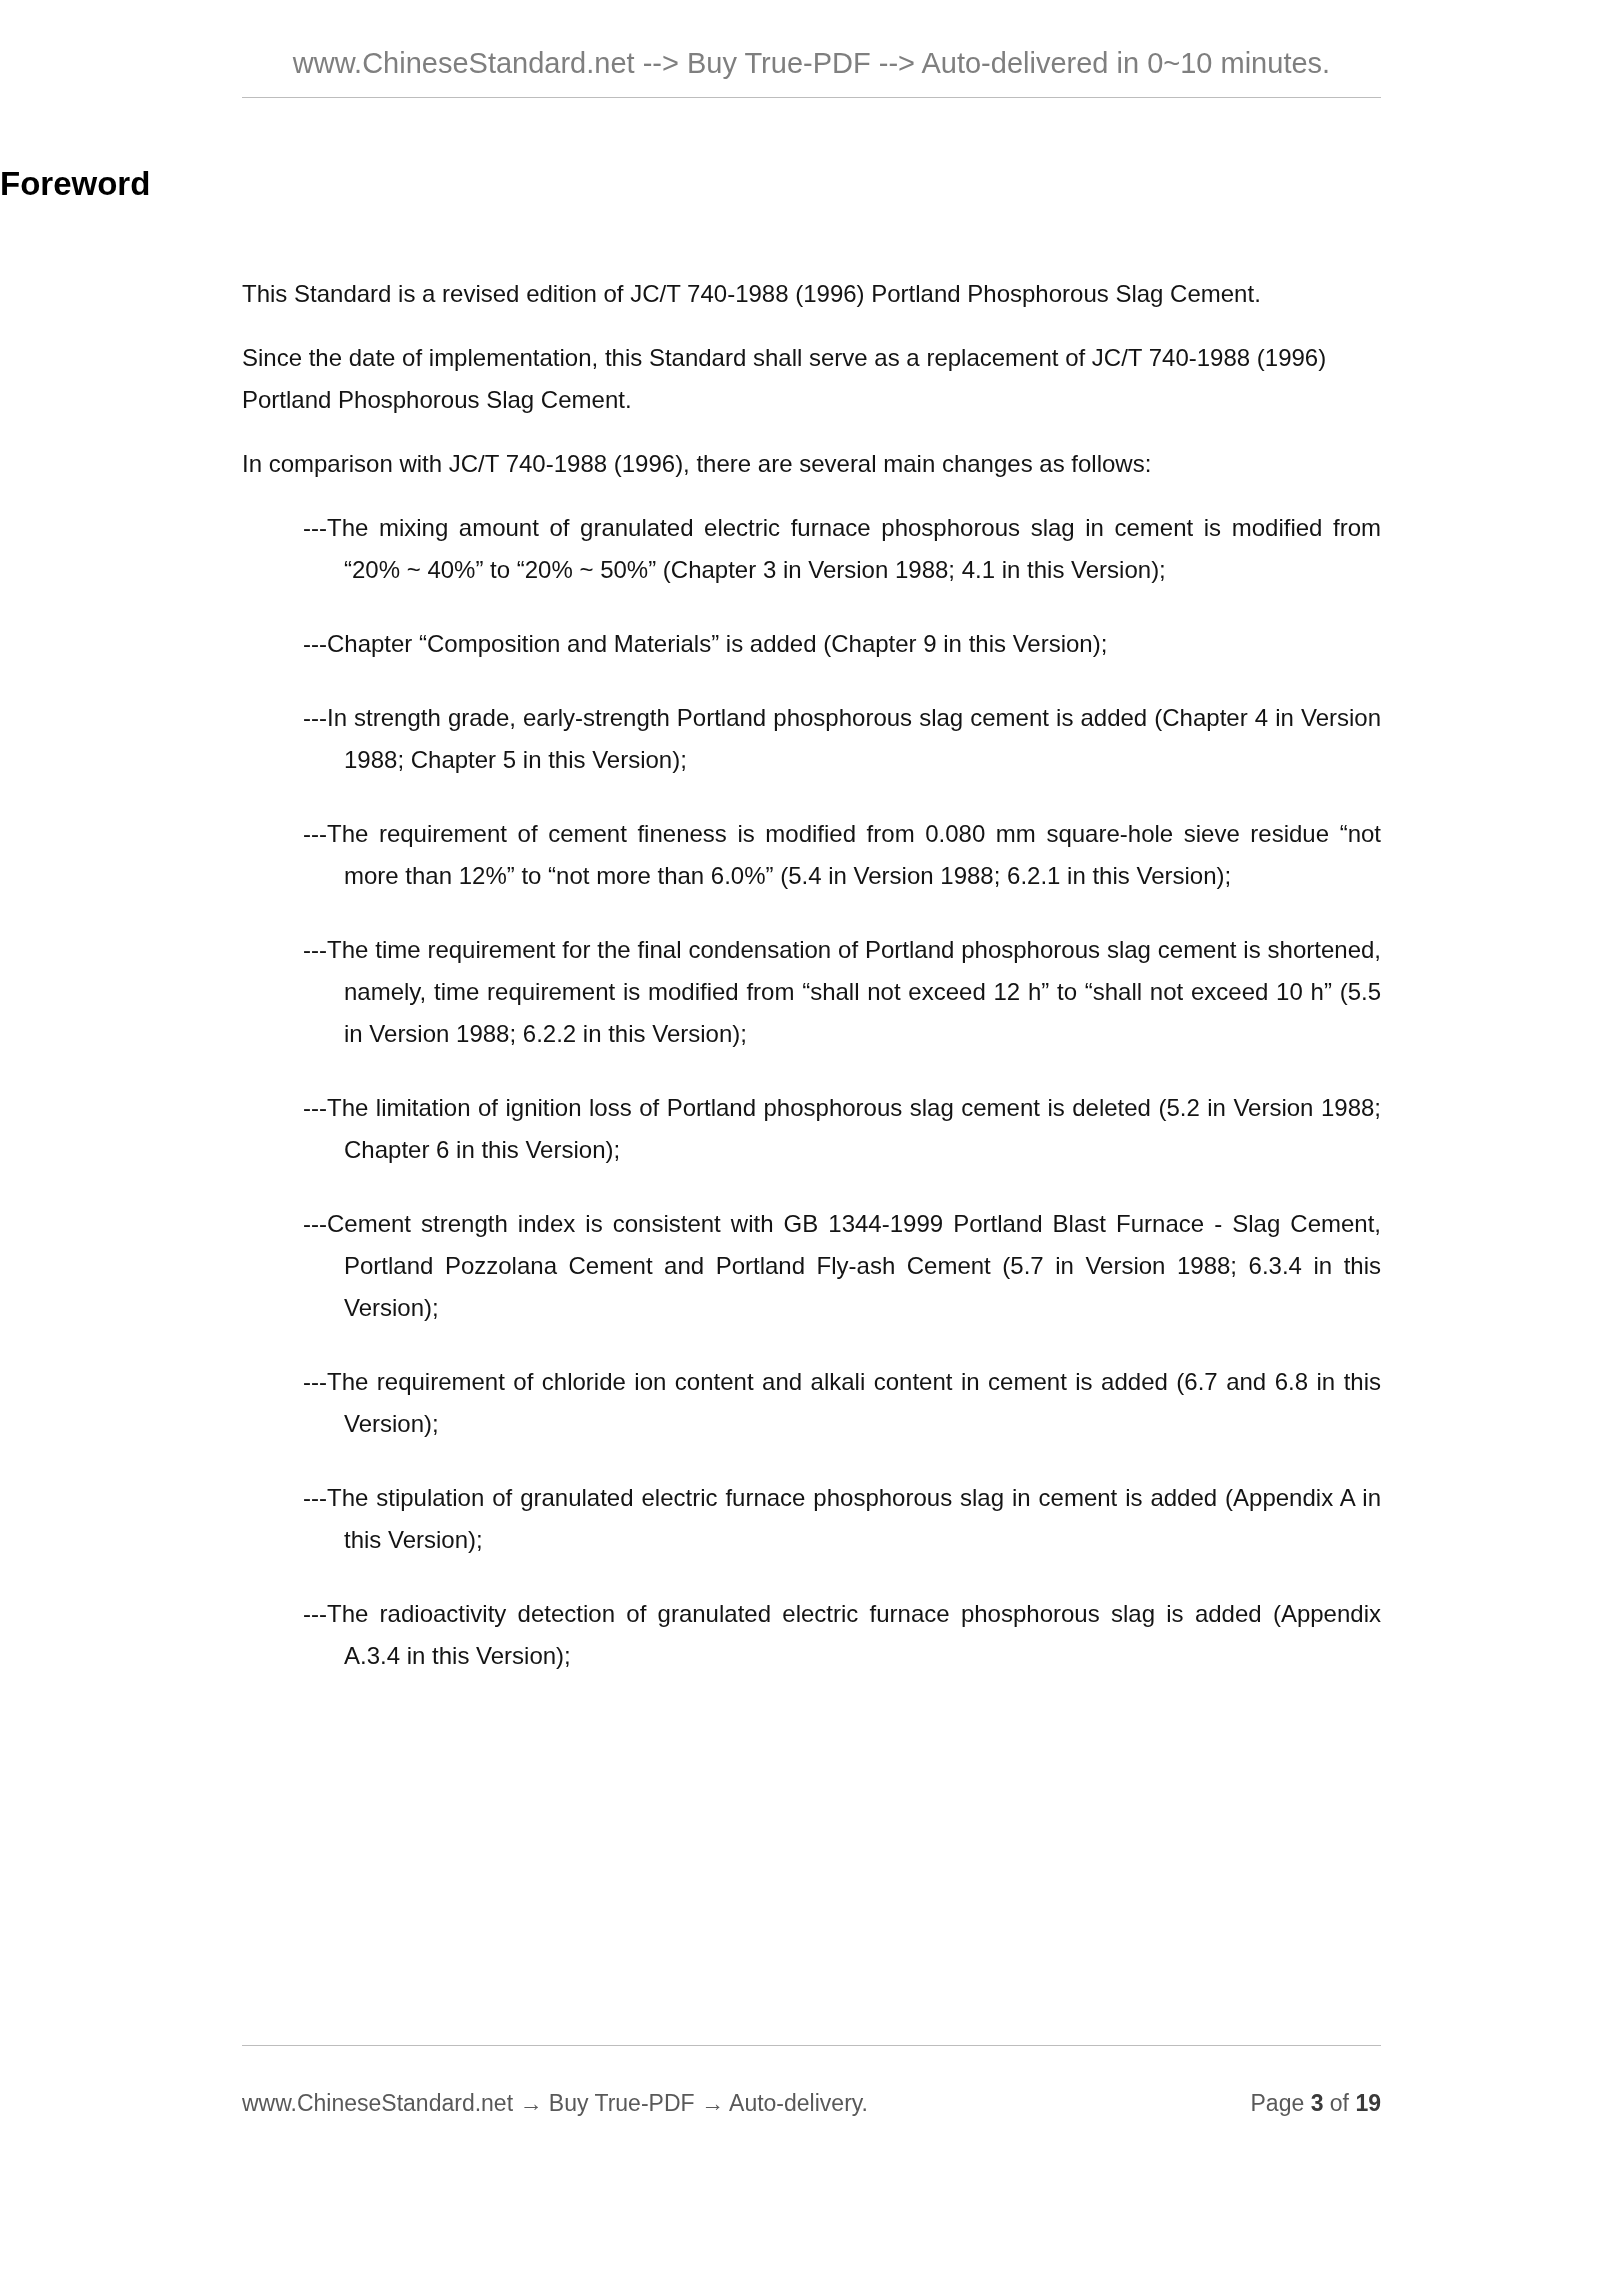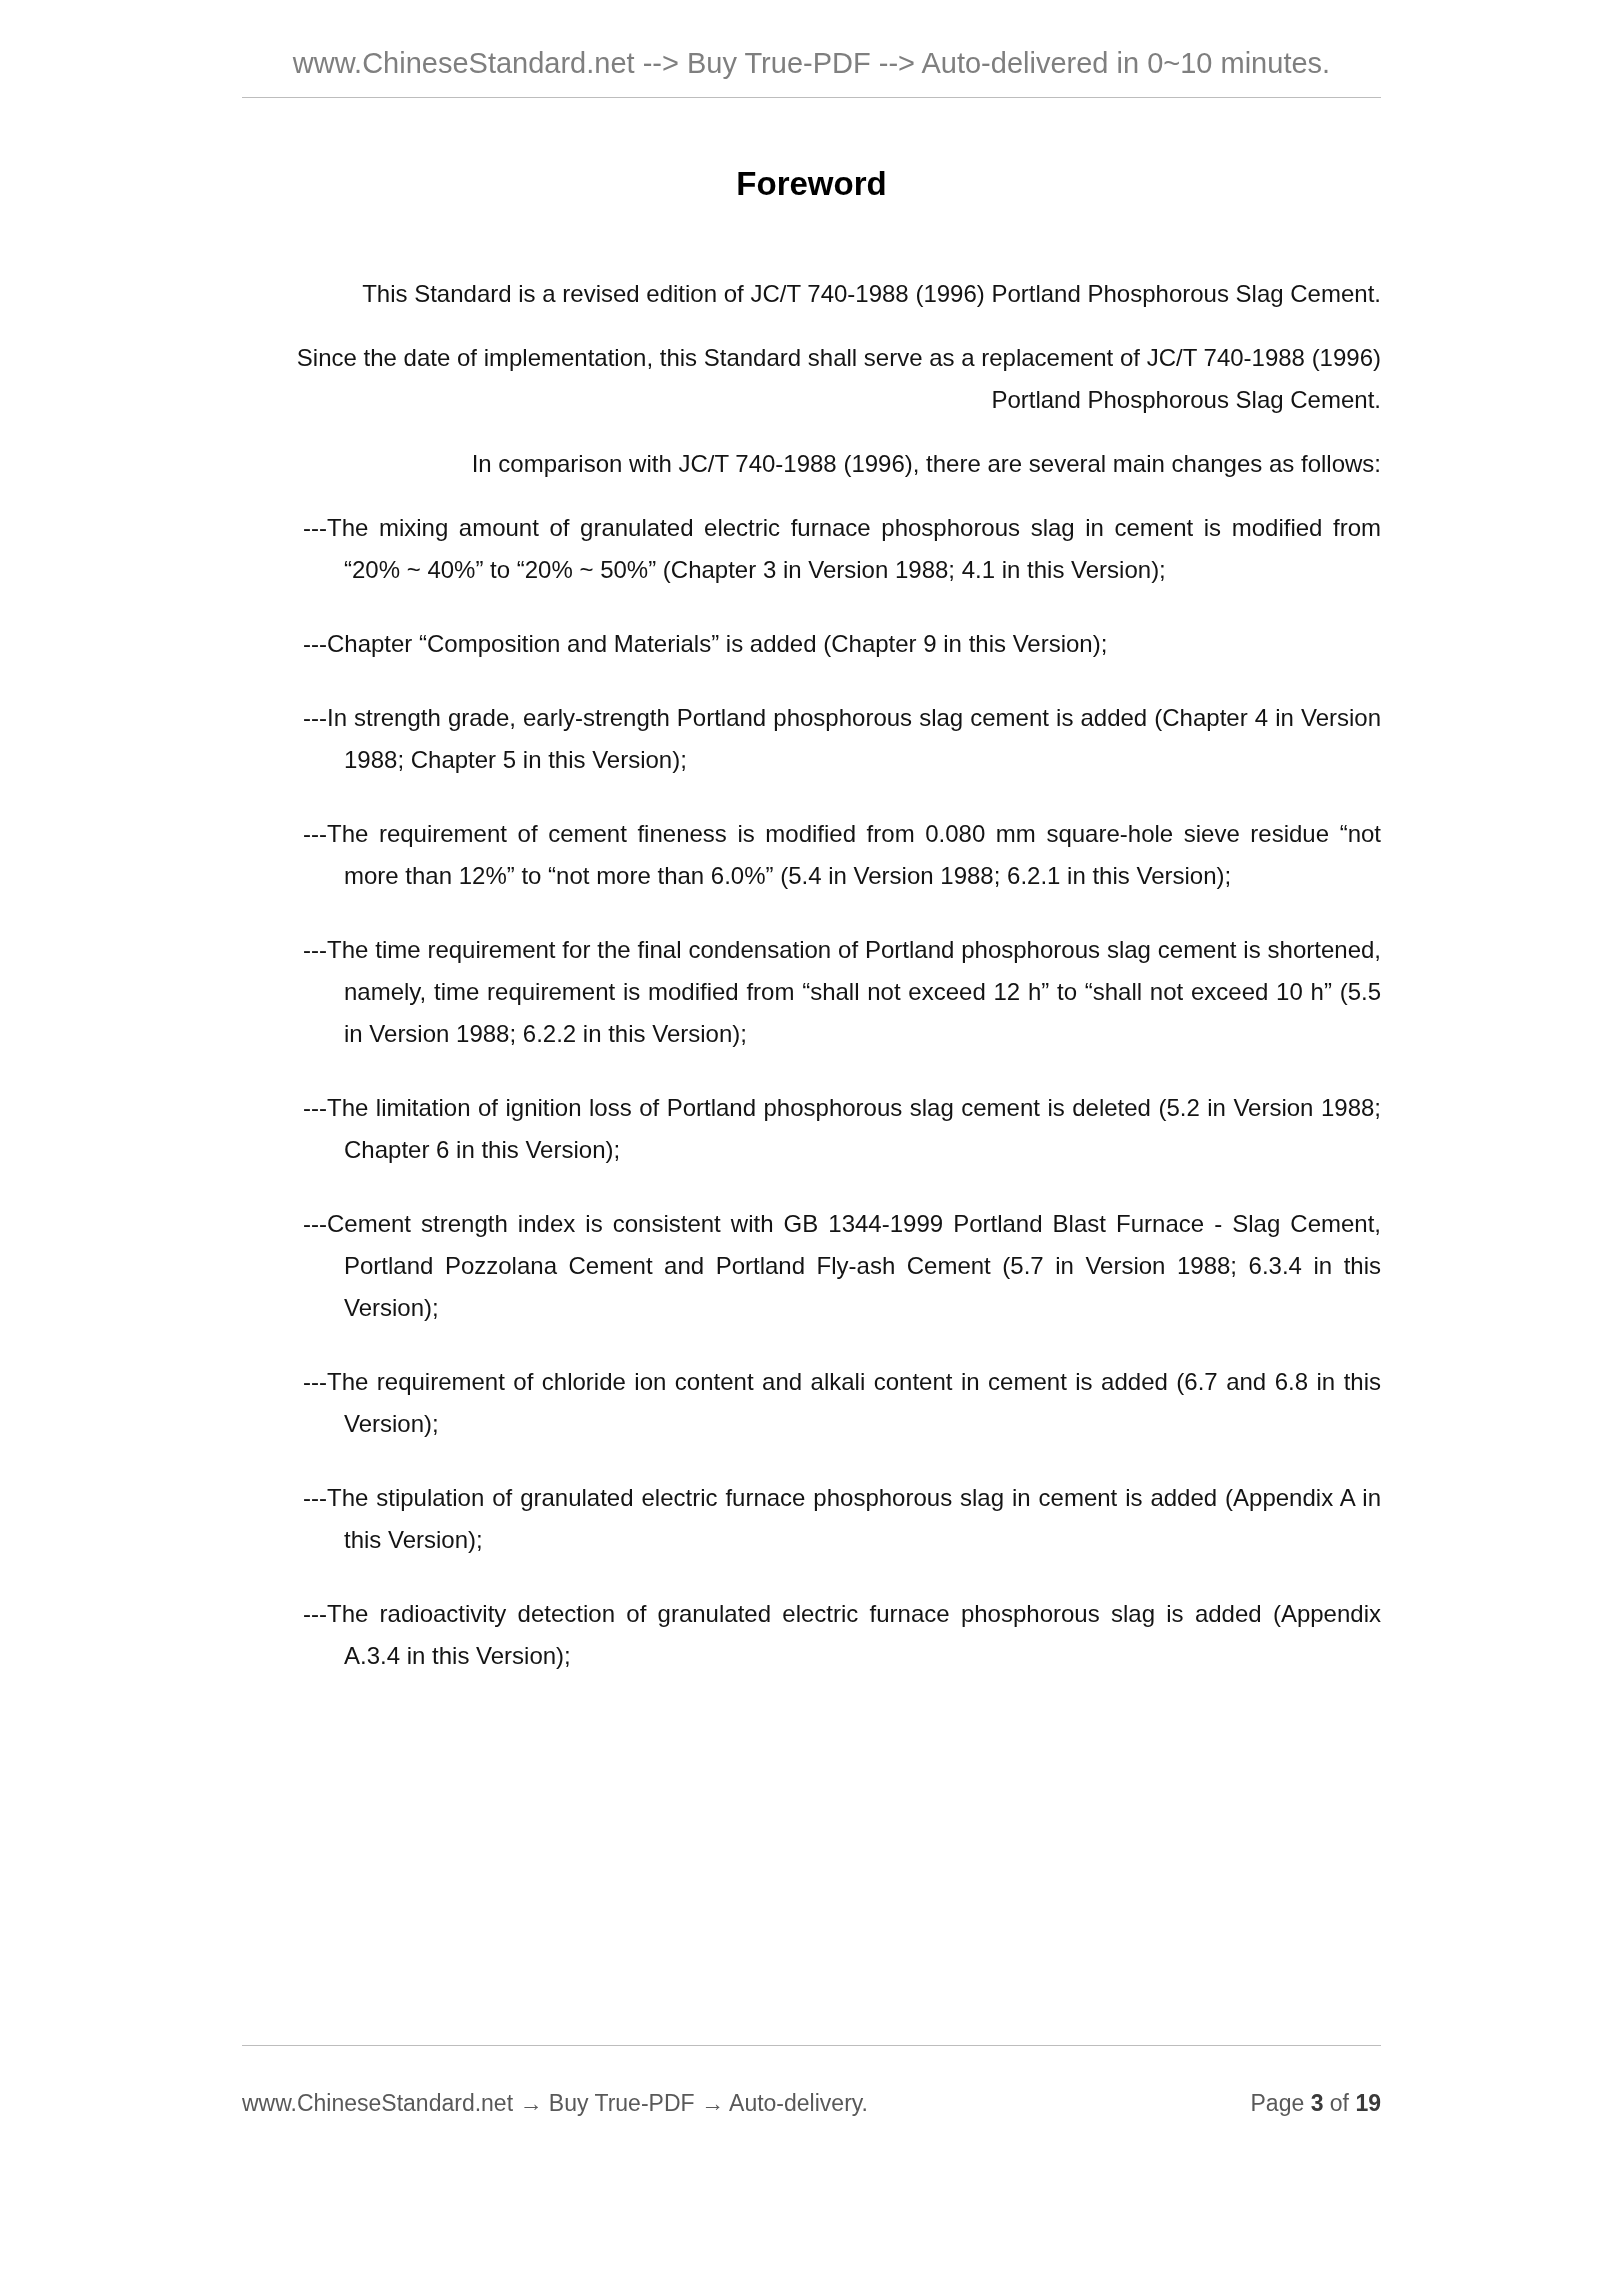--- a/index.html
+++ b/index.html
@@ -29,34 +29,34 @@
     color: #7f7f7f;
     margin-top: 1.7px;
   }
   .rule {
     border: 0;
     border-top: 1.7px solid #bdbdbd;
     margin: 0;
   }
   .top-rule { width: 1139px; margin: 16.7px auto 0; }
   .title {
-    text-align: center;
+    text-align: left;
     font-size: 33px;
     font-weight: 700;
     color: #000000;
     margin: 67px 0 0;
   }
   .content {
     width: 1139px;
     margin: 70px auto 0;
     font-size: 24px;
     line-height: 42px;
     color: #141414;
   }
-  .para { margin: 0 0 22px; text-align: right; }
+  .para { margin: 0 0 22px; }
   .bullet {
     margin: 0 0 32px;
     padding-left: 102px;
     text-indent: -41px;
     text-align: justify;
   }
   .footer {
     position: absolute;
     left: 242px;
     top: 2045px;

